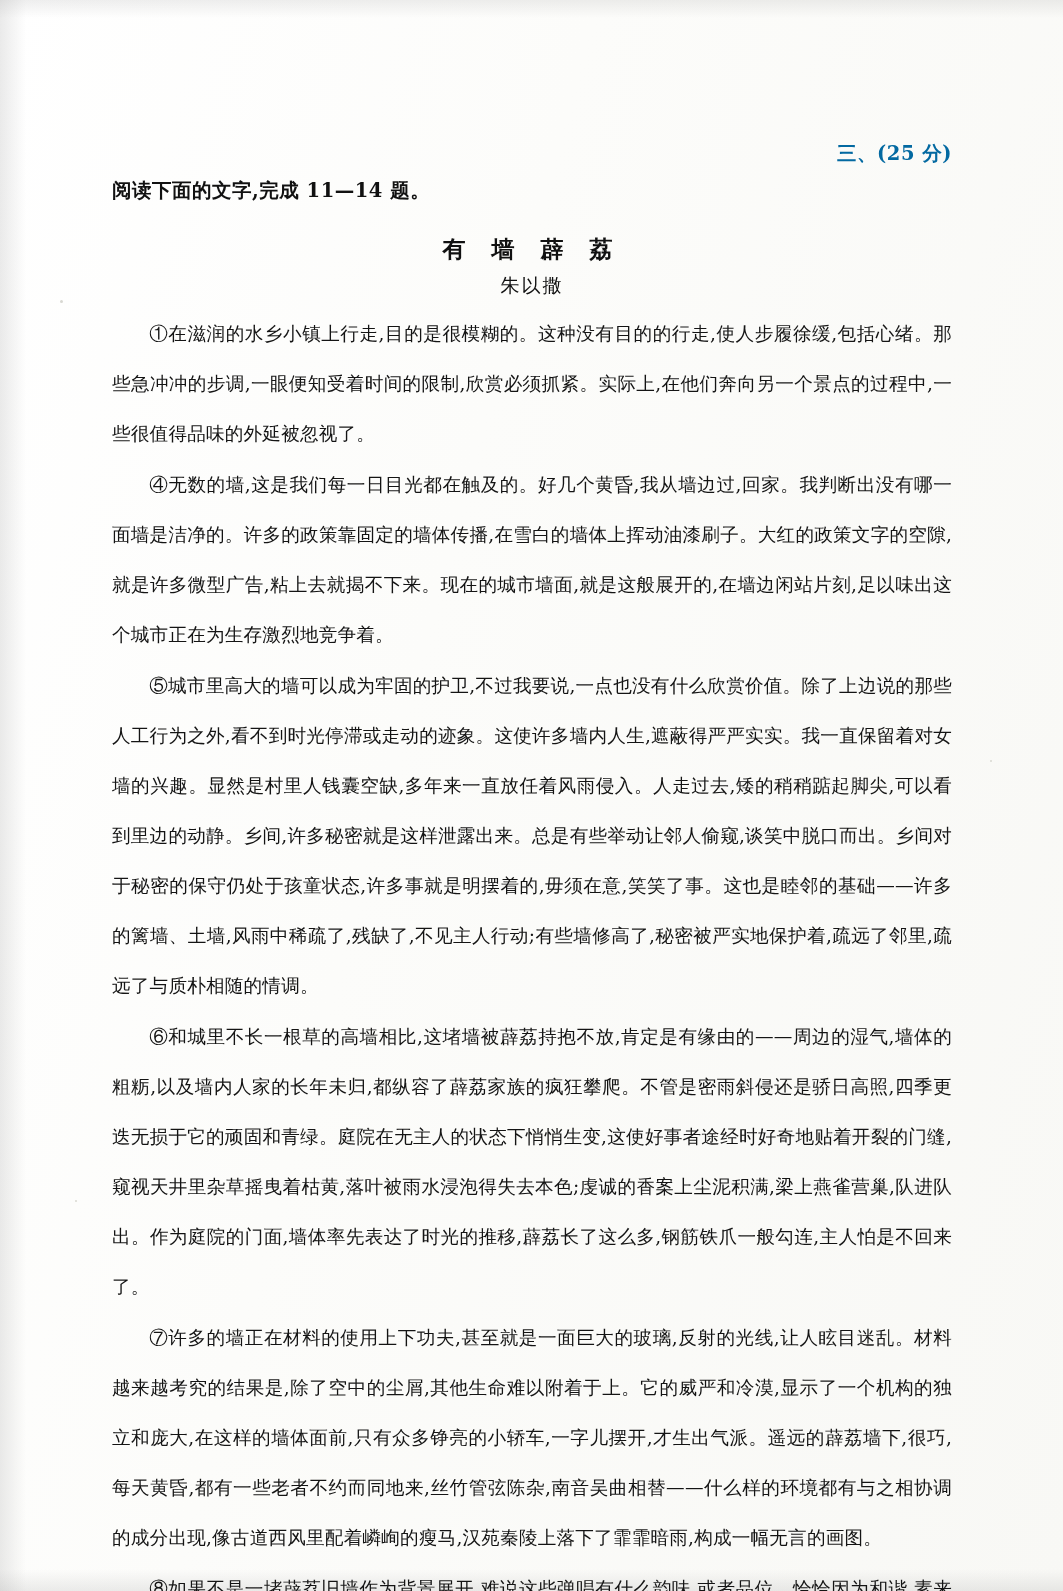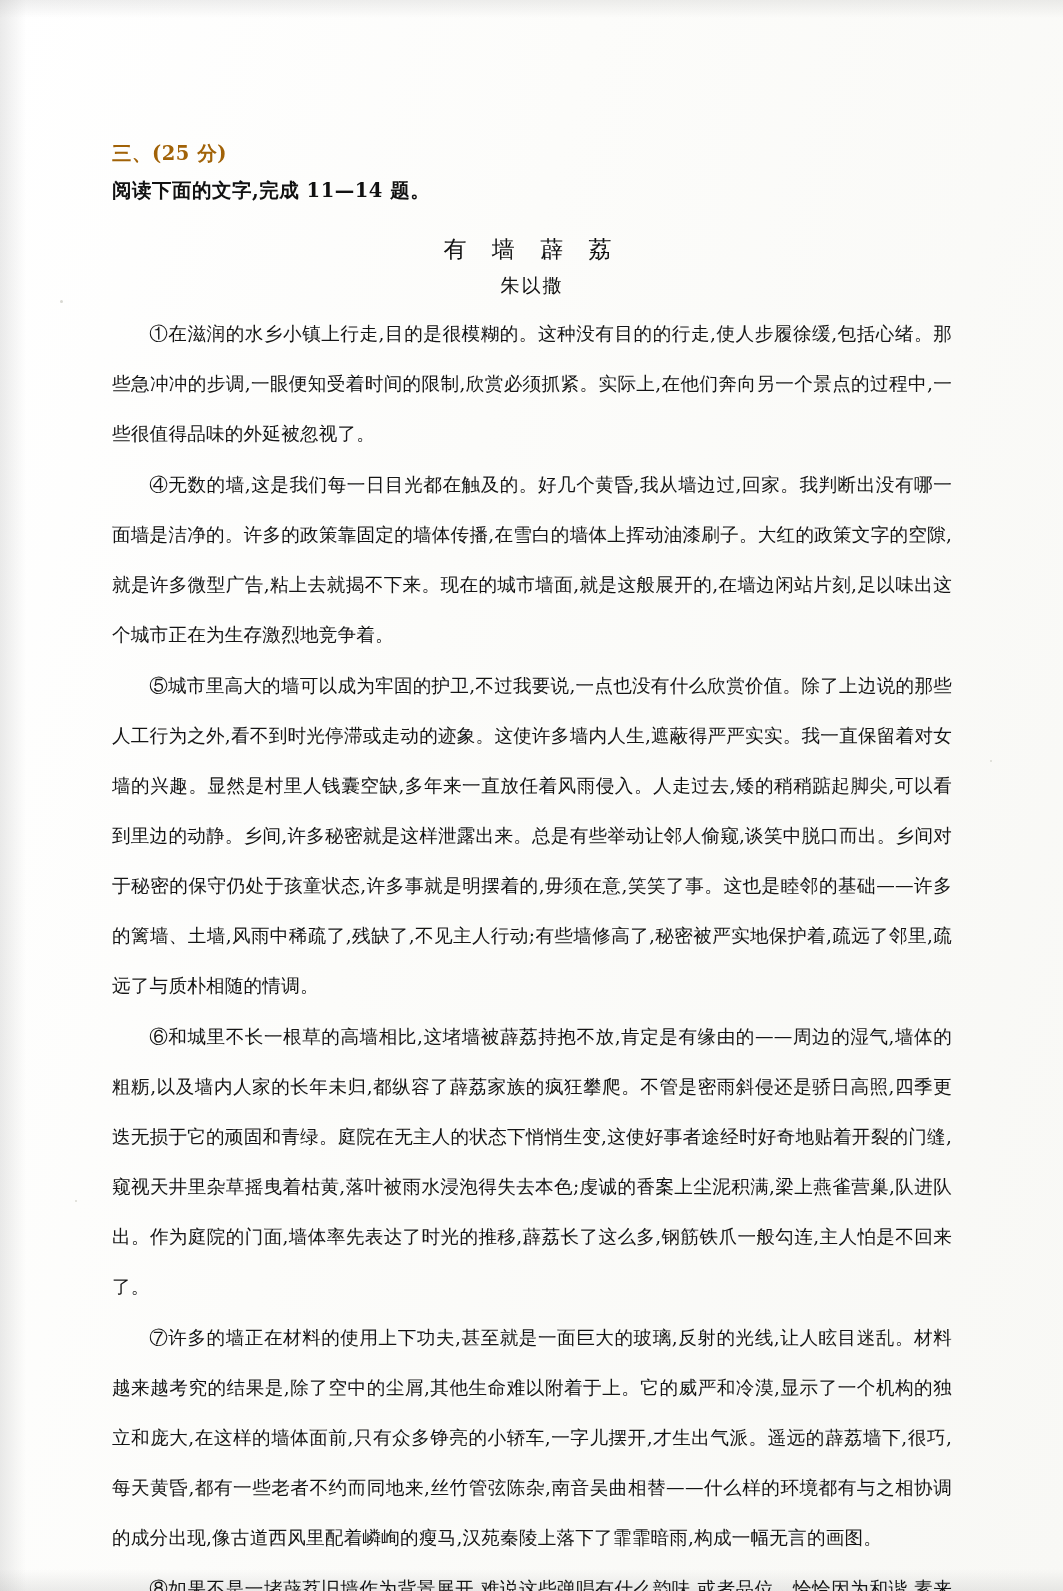--- a/index.html
+++ b/index.html
@@ -28,35 +28,36 @@
     position: absolute;
     left: 112px;
     top: 140px;
     width: 840px;
   }
   .sec-head {
     font-family: "DejaVu Serif", serif;
     font-weight: bold;
     font-size: 19.5px;
     letter-spacing: 0.5px;
-    color: #a16207;
+    color: #0369a1;
     margin: 0 0 10px 0;
+    text-align: right;
   }
   .instruction {
     font-family: "DejaVu Serif", serif;
     font-weight: bold;
     font-size: 19.5px;
     letter-spacing: 0.5px;
     color: #111;
     margin: 0 0 30px 0;
   }
   .article-title {
     text-align: center;
     font-family: "DejaVu Serif", serif;
-    font-weight: normal;
+    font-weight: bold;
     font-size: 23px;
     letter-spacing: 9px;
     color: #111;
     margin: 2px 0 6px 0;
   }
   .article-author {
     text-align: center;
     font-family: Liberation Sans, sans-serif;
     font-size: 19px;
     letter-spacing: 2px;

